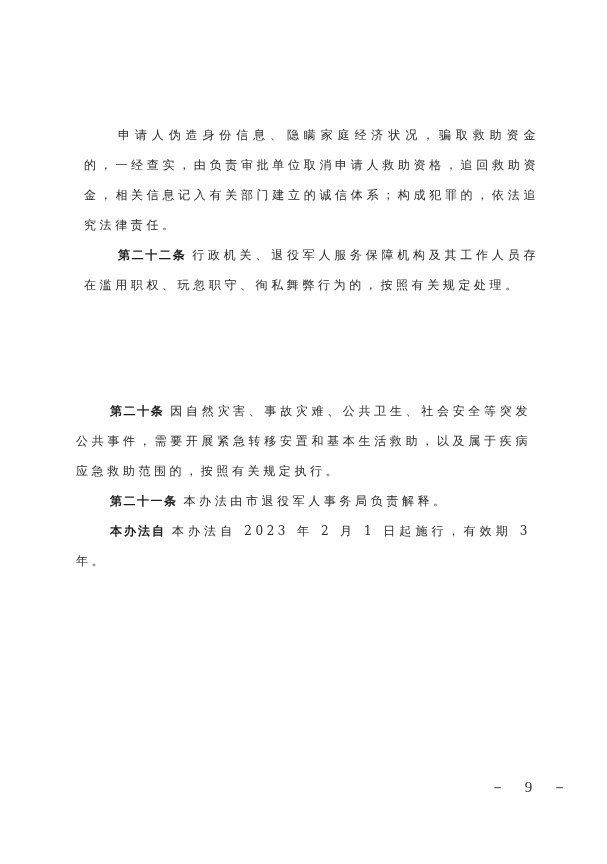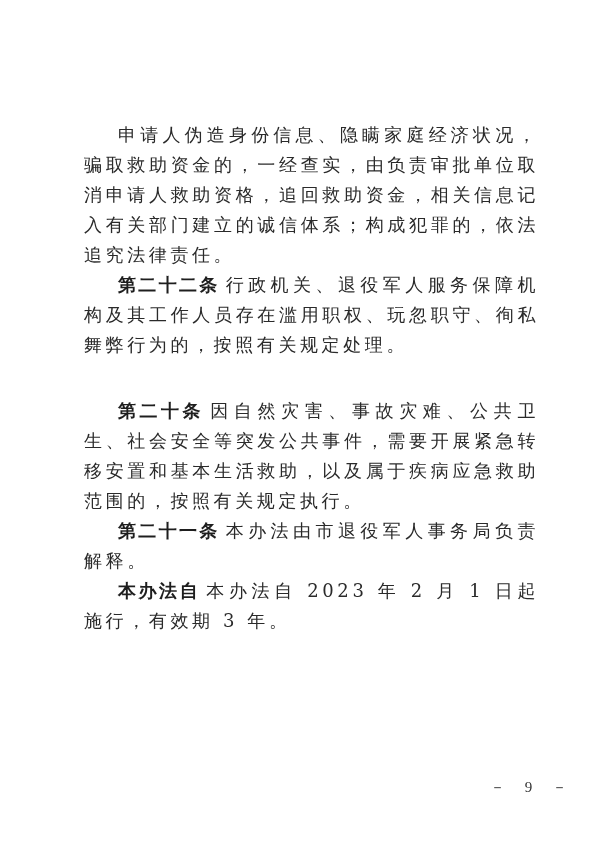--- a/index.html
+++ b/index.html
@@ -23,21 +23,21 @@
       background: #ffffff;
     }
     .body-text {
       position: absolute;
       left: 84px;
       top: 120px;
       width: 455px;
     }
     .para {
       margin: 0;
-      font-size: 18px;
+      font-size: 12px;
       line-height: 30px;
       letter-spacing: 3.6px;
       text-indent: 34px;
       text-align: justify;
       text-align-last: left;
       word-break: break-all;
     }
     .article-label {
       font-family: "DejaVu Sans", "Liberation Sans", sans-serif;
       font-weight: bold;
@@ -52,21 +52,21 @@
       top: 336px;
       text-align: center;
       font-family: "DejaVu Sans", "Liberation Sans", sans-serif;
       font-size: 16.5px;
       letter-spacing: 1px;
       color: #222;
     }
     .chapter-title .sep { display: inline-block; width: 12px; }
     .section2 {
       position: absolute;
-      left: 84px;
+      left: 76px;
       top: 396px;
       width: 455px;
     }
     .page-number {
       position: absolute;
       top: 778px;
       left: 490px;
       font-size: 15px;
       letter-spacing: 8px;
       color: #333;

